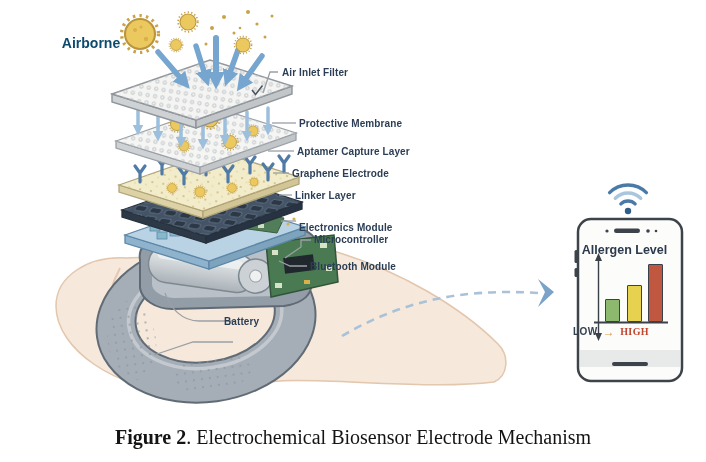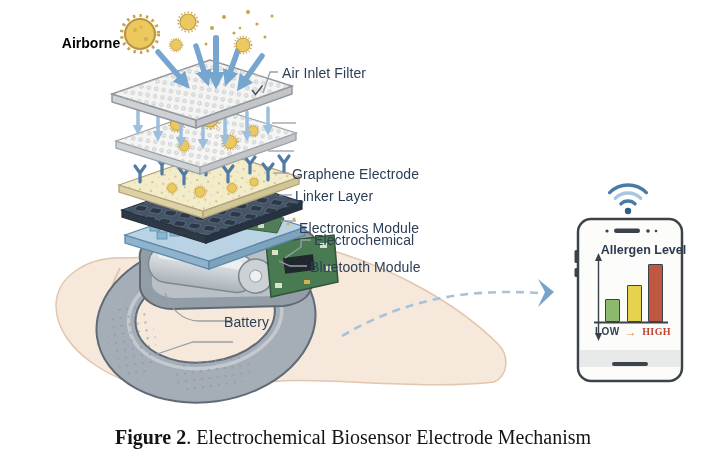--- a/index.html
+++ b/index.html
@@ -1,25 +1,25 @@
 <!DOCTYPE html>
 <html><head>
 <meta charset="utf-8">
 <style>
   html,body{margin:0;padding:0;}
   body{width:706px;height:462px;background:#ffffff;position:relative;overflow:hidden;
        font-family:"Liberation Sans",sans-serif;}
   .stage{position:absolute;left:0;top:0;width:706px;height:462px;}
   svg.illus{position:absolute;left:0;top:0;}
-  .lbl{position:absolute;font-size:14px;font-weight:400;color:#2b3e55;white-space:nowrap;letter-spacing:.1px;line-height:14.5px;}
-  .airborne{position:absolute;left:35px;top:35px;width:112px;text-align:center;font-size:14px;font-weight:600;color:#000000;line-height:17px;}
-  .phone-title{position:absolute;left:580px;top:243px;width:89px;text-align:center;font-size:12.5px;font-weight:600;color:#2b3a4d;padding-left:19px;}
+  .lbl{position:absolute;font-size:10px;font-weight:700;color:#2b3e55;white-space:nowrap;letter-spacing:.1px;line-height:14.5px;}
+  .airborne{position:absolute;left:35px;top:35px;width:112px;text-align:center;font-size:14px;font-weight:600;color:#0c4a6e;line-height:17px;}
+  .phone-title{position:absolute;left:580px;top:243px;width:89px;text-align:center;font-size:12.5px;font-weight:600;color:#2b3a4d;}
   .bars{position:absolute;left:605px;top:263px;width:58px;height:59px;display:flex;justify-content:space-between;align-items:flex-end;}
   .bar{width:15px;border:1.5px solid #3a4148;box-sizing:border-box;border-radius:1px;}
-  .axis-row{position:absolute;left:595px;top:326px;width:76px;display:flex;justify-content:space-between;align-items:center;font-size:10px;font-weight:700;letter-spacing:.4px;}
+  .axis-row{position:absolute;left:573px;top:326px;width:76px;display:flex;justify-content:space-between;align-items:center;font-size:10px;font-weight:700;letter-spacing:.4px;}
   .axis-low{color:#33404e;}
   .axis-arrow{color:#e09a3c;font-size:12px;font-weight:400;line-height:10px;}
   .axis-high{color:#c2442e;font-family:Liberation Serif, serif;}
   .caption{position:absolute;left:0;top:426px;width:706px;text-align:center;
            font-family:"Liberation Serif",serif;font-size:20px;color:#141414;}
 </style>
 </head>
 <body>
 
 <div class="stage">
@@ -244,25 +244,27 @@
       <line x1="594" y1="322.5" x2="668" y2="322.5" stroke-width="1.8"></line>
     </g>
   </g>
 </svg>
 
 <div class="airborne">
   <div>Airborne</div>
 </div>
 
 <div class="lbl" style="left:282px;top:66px">Air Inlet Filter</div>
+<div class="lbl" style="left:299px;top:117px">Protective Membrane</div>
+<div class="lbl" style="left:297px;top:145px">Aptamer Capture Layer</div>
 <div class="lbl" style="left:292px;top:167px">Graphene Electrode</div>
 <div class="lbl" style="left:295px;top:189px">Linker Layer</div>
 <div class="lbl" style="left:299px;top:221px">Electronics Module</div>
 <div class="lbl" style="left:314px;top:233px">
-  <div>Electrochemical</div>
+  <div>Microcontroller</div>
 </div>
 <div class="lbl" style="left:310px;top:260px">Bluetooth Module</div>
 <div class="lbl" style="left:224px;top:315px">Battery</div>
 
 <div class="phone-title">Allergen Level</div>
 <div class="bars">
       <div class="bar" style="height: 23px; background: rgb(140, 185, 110);"></div>
       <div class="bar" style="height: 37px; background: rgb(230, 210, 78);"></div>
       <div class="bar" style="height: 58px; background: rgb(192, 87, 64);"></div>
     </div>

